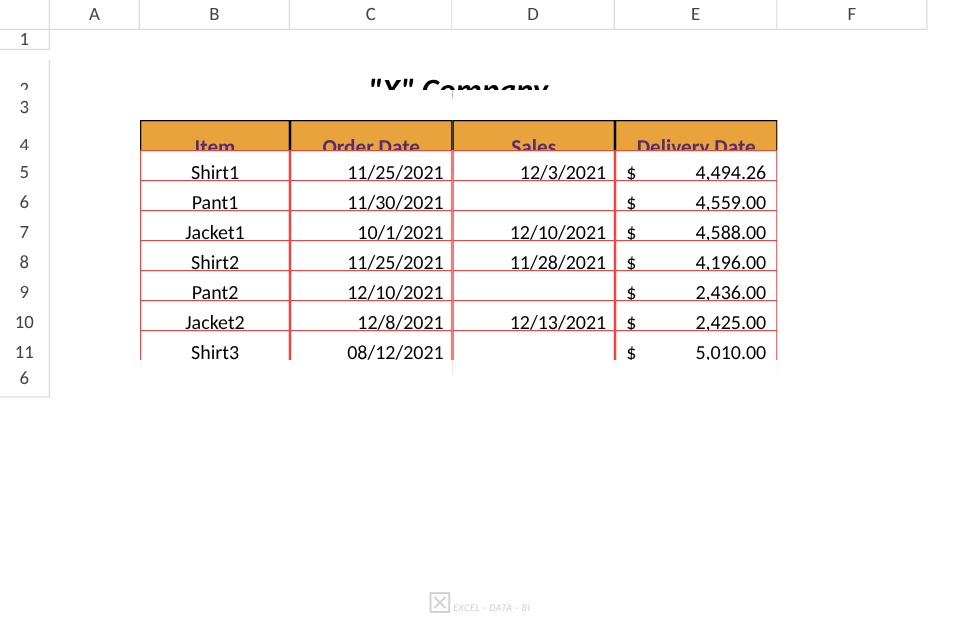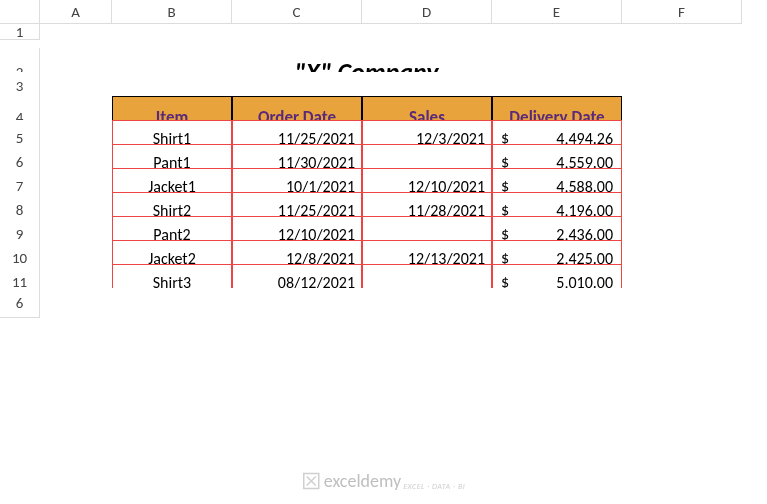--- a/index.html
+++ b/index.html
@@ -229,15 +229,14 @@
   <div class="cell" style="height:30px"></div>
   <div class="cell" style="height:30px"></div>
 
 </div>
 
 <div class="watermark">
   <svg class="wm-icon" viewBox="0 0 24 24">
       <rect x="2" y="2" width="20" height="20" fill="none" stroke="#cfcfcf" stroke-width="2"></rect>
       <path d="M6 6 L18 18 M18 6 L6 18" stroke="#cfcfcf" stroke-width="2"></path>
     </svg>
-  <span>exceldemy</span>
   <span class="wm-sub">EXCEL · DATA · BI</span>
 </div>
 
 </body></html>

